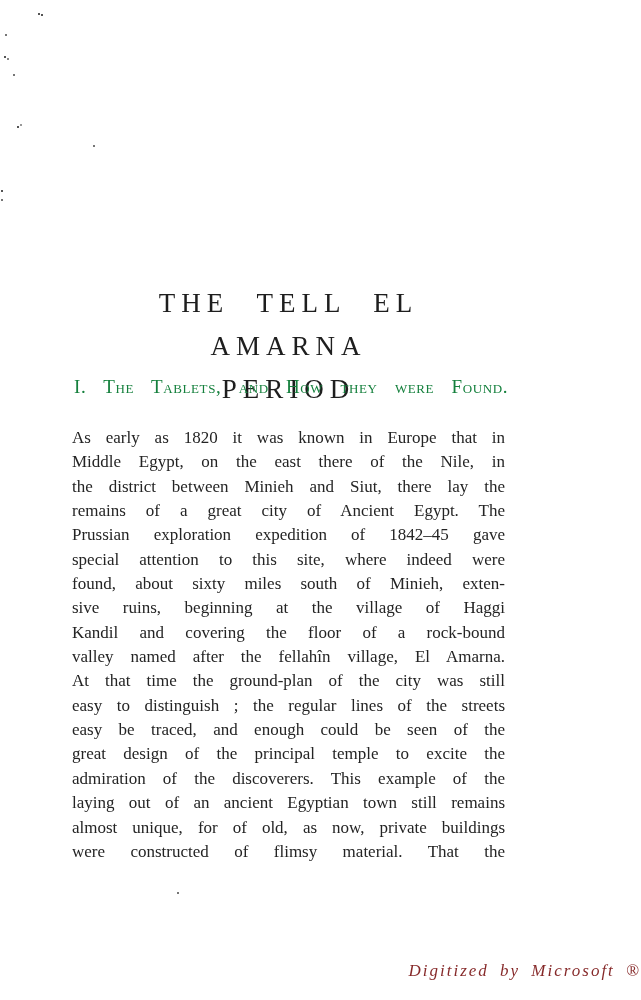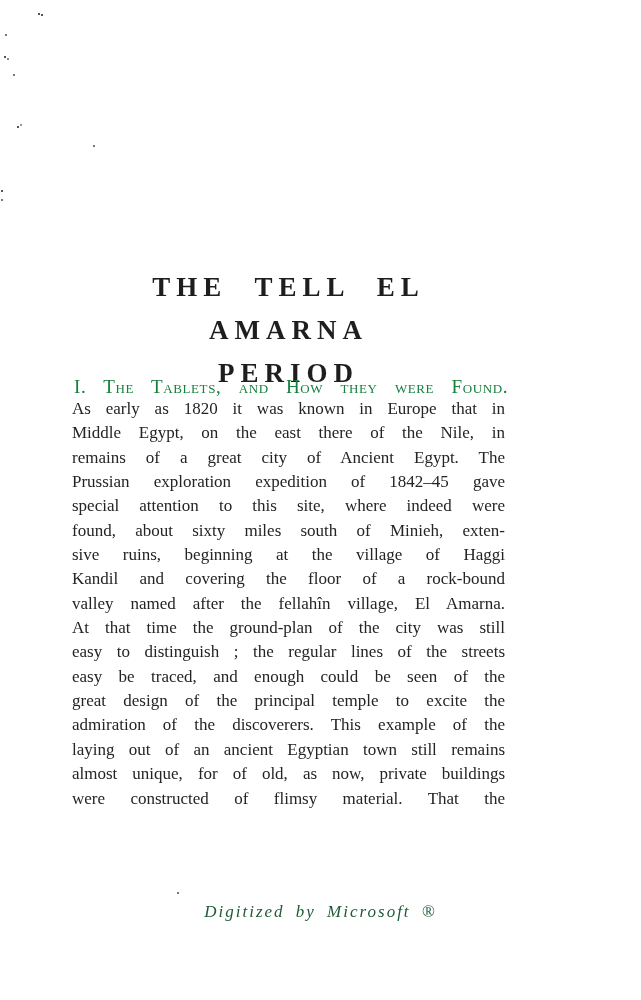--- a/index.html
+++ b/index.html
@@ -14,27 +14,27 @@
     background: #ffffff;
     overflow: hidden;
     font-family: "Liberation Serif", "DejaVu Serif", serif;
     color: #242424;
   }
   
   .title-block {
     position: absolute;
     left: 72px;
     width: 433px;
-    top: 266px;
+    top: 282px;
     text-align: center;
     font-size: 27px;
     line-height: 43px;
     letter-spacing: 6px;
     word-spacing: 15px;
-    font-weight: bold;
+    font-weight: normal;
     color: #1e1e1e;
   }
   .title-block .title-line {
     display: block;
   }
   
   .section-heading {
     position: absolute;
     left: 74px;
     width: 434px;
@@ -45,43 +45,43 @@
     letter-spacing: 0.6px;
     text-align: justify;
     text-align-last: justify;
     color: #15803d;
   }
   
   .body-text {
     position: absolute;
     left: 72px;
     width: 433px;
-    top: 397px;
+    top: 426px;
     font-size: 17px;
     color: #242424;
   }
   .body-text .body-line {
     height: 24.35px;
     line-height: 24.35px;
     text-align: justify;
     text-align-last: justify;
     overflow: visible;
   }
   
   .watermark {
     position: absolute;
     left: 0;
     width: 641px;
-    top: 902px;
-    text-align: center;
+    top: 961px;
+    text-align: right;
     font-style: italic;
     font-size: 17px;
     letter-spacing: 2px;
     word-spacing: 5px;
-    color: #14532d;
+    color: #7f1d1d;
     opacity: 0.95;
   }
   
   .speck {
     position: absolute;
     width: 2px;
     height: 2px;
     background: #1b1b1b;
     border-radius: 50%;
   }
@@ -107,20 +107,21 @@
   <div class="title-block">
     <span class="title-line">THE TELL EL AMARNA</span>
     <span class="title-line">PERIOD</span>
   </div>
 
   <div class="section-heading">I. The Tablets, and How they were Found.</div>
 
   <div class="body-text">
       <div class="body-line">As early as 1820 it was known in Europe that in</div>
       <div class="body-line">Middle Egypt, on the east there of the Nile, in</div>
+      <div class="body-line">the district between Minieh and Siut, there lay the</div>
       <div class="body-line">remains of a great city of Ancient Egypt.  The</div>
       <div class="body-line">Prussian exploration expedition of 1842–45 gave</div>
       <div class="body-line">special attention to this site, where indeed were</div>
       <div class="body-line">found, about sixty miles south of Minieh, exten-</div>
       <div class="body-line">sive ruins, beginning at the village of Haggi</div>
       <div class="body-line">Kandil and covering the floor of a rock-bound</div>
       <div class="body-line">valley named after the fellahîn village, El Amarna.</div>
       <div class="body-line">At that time the ground-plan of the city was still</div>
       <div class="body-line">easy to distinguish ; the regular lines of the streets</div>
       <div class="body-line">easy be traced, and enough could be seen of the</div>

